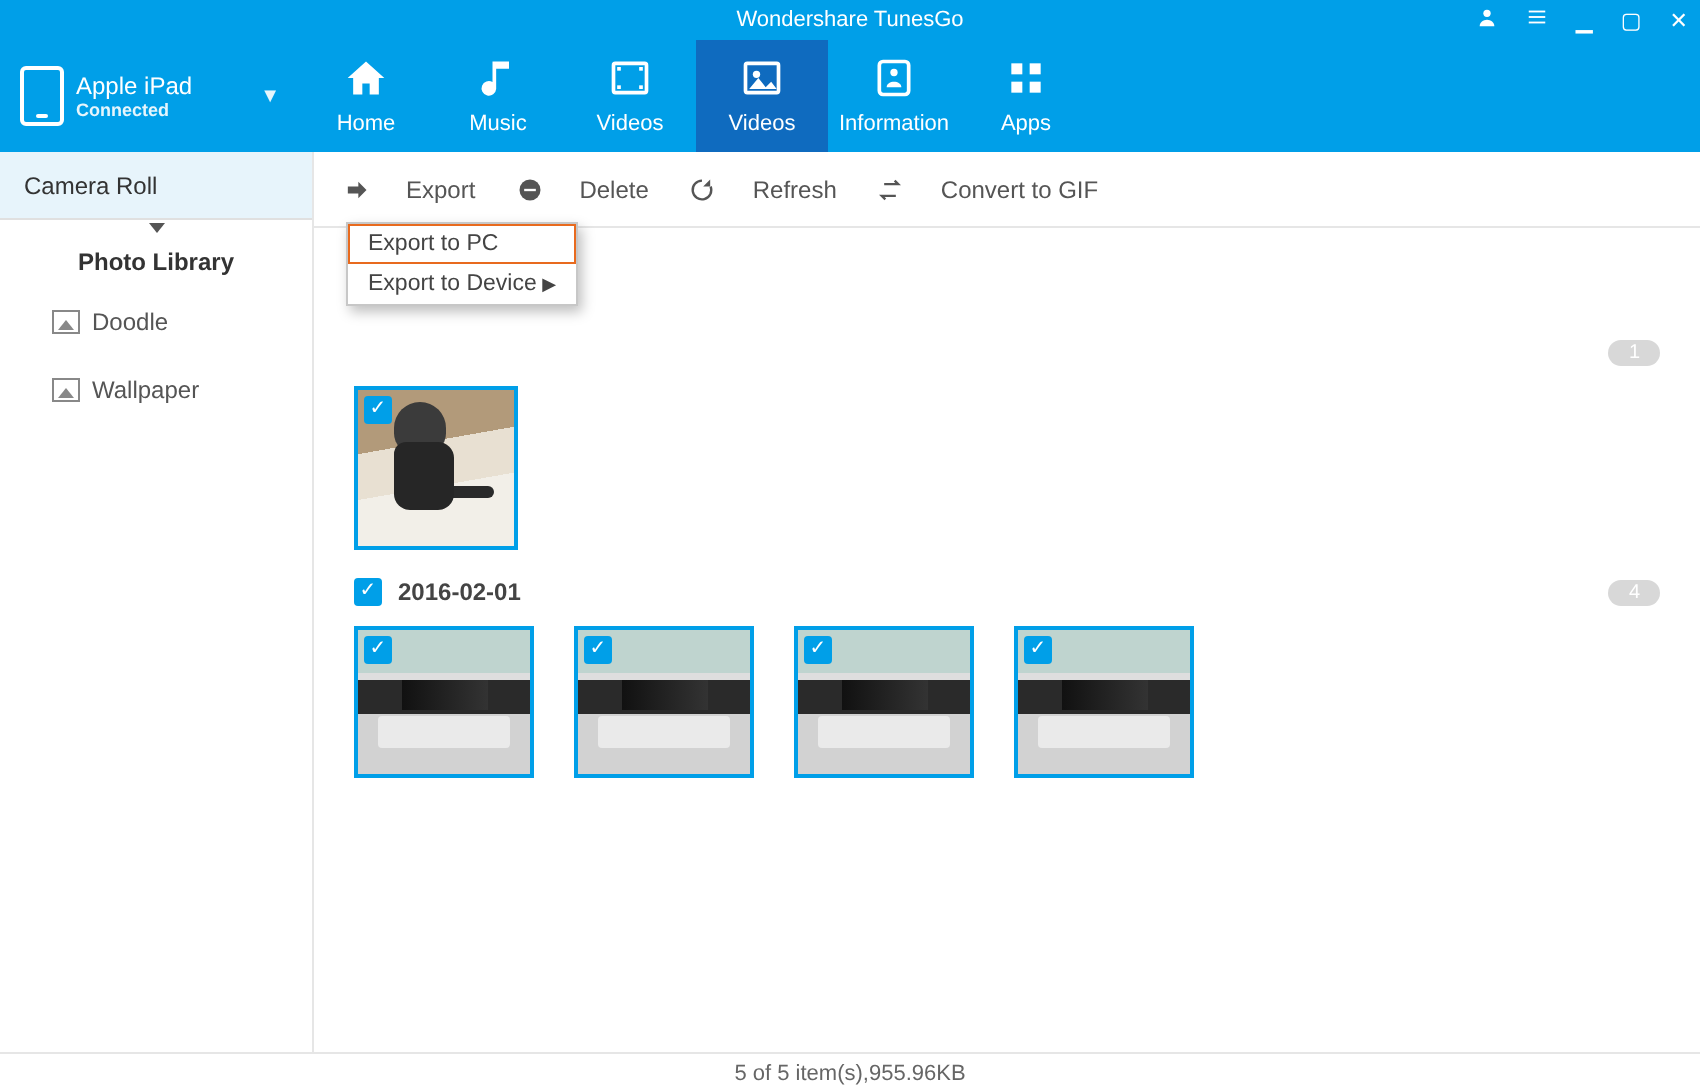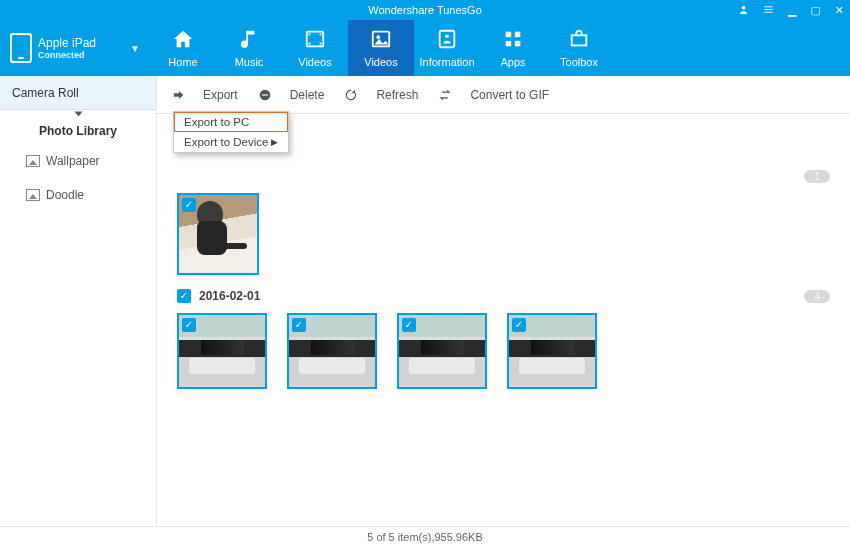--- a/index.html
+++ b/index.html
@@ -131,46 +131,39 @@
     </div>
     <div class="nav">
       <svg viewBox="0 0 24 24">
           <rect x="4" y="4" width="6" height="6"></rect>
           <rect x="14" y="4" width="6" height="6"></rect>
           <rect x="4" y="14" width="6" height="6"></rect>
           <rect x="14" y="14" width="6" height="6"></rect>
         </svg>
       <span>Apps</span>
     </div>
-    <div class="nav">
-      <svg viewBox="0 0 24 24">
-          <rect x="4" y="8" width="16" height="11" fill="none" stroke="#fff" stroke-width="2"></rect>
-          <path d="M9 8V6a3 3 0 0 1 6 0v2" fill="none" stroke="#fff" stroke-width="2"></path>
-        </svg>
-      <span>Toolbox</span>
-    </div>
   </div>
 </div>
 
 <div class="main">
   <div class="sidebar">
     <div class="side-item active">
       <span>Camera Roll</span>
     </div>
     <div class="side-item bold">
       <span class="tri"></span>
       <span>Photo Library</span>
     </div>
     <div class="side-item side-sub">
       <span class="pic-ic"></span>
-      <span>Wallpaper</span>
+      <span>Doodle</span>
     </div>
     <div class="side-item side-sub">
       <span class="pic-ic"></span>
-      <span>Doodle</span>
+      <span>Wallpaper</span>
     </div>
   </div>
 
   <div class="content">
     <div class="toolbar">
       <div class="tbtn">
         <svg viewBox="0 0 24 24">
             <path d="M14 5l7 7-7 7v-4H5v-6h9z"></path>
           </svg>
         <span>Export</span>

